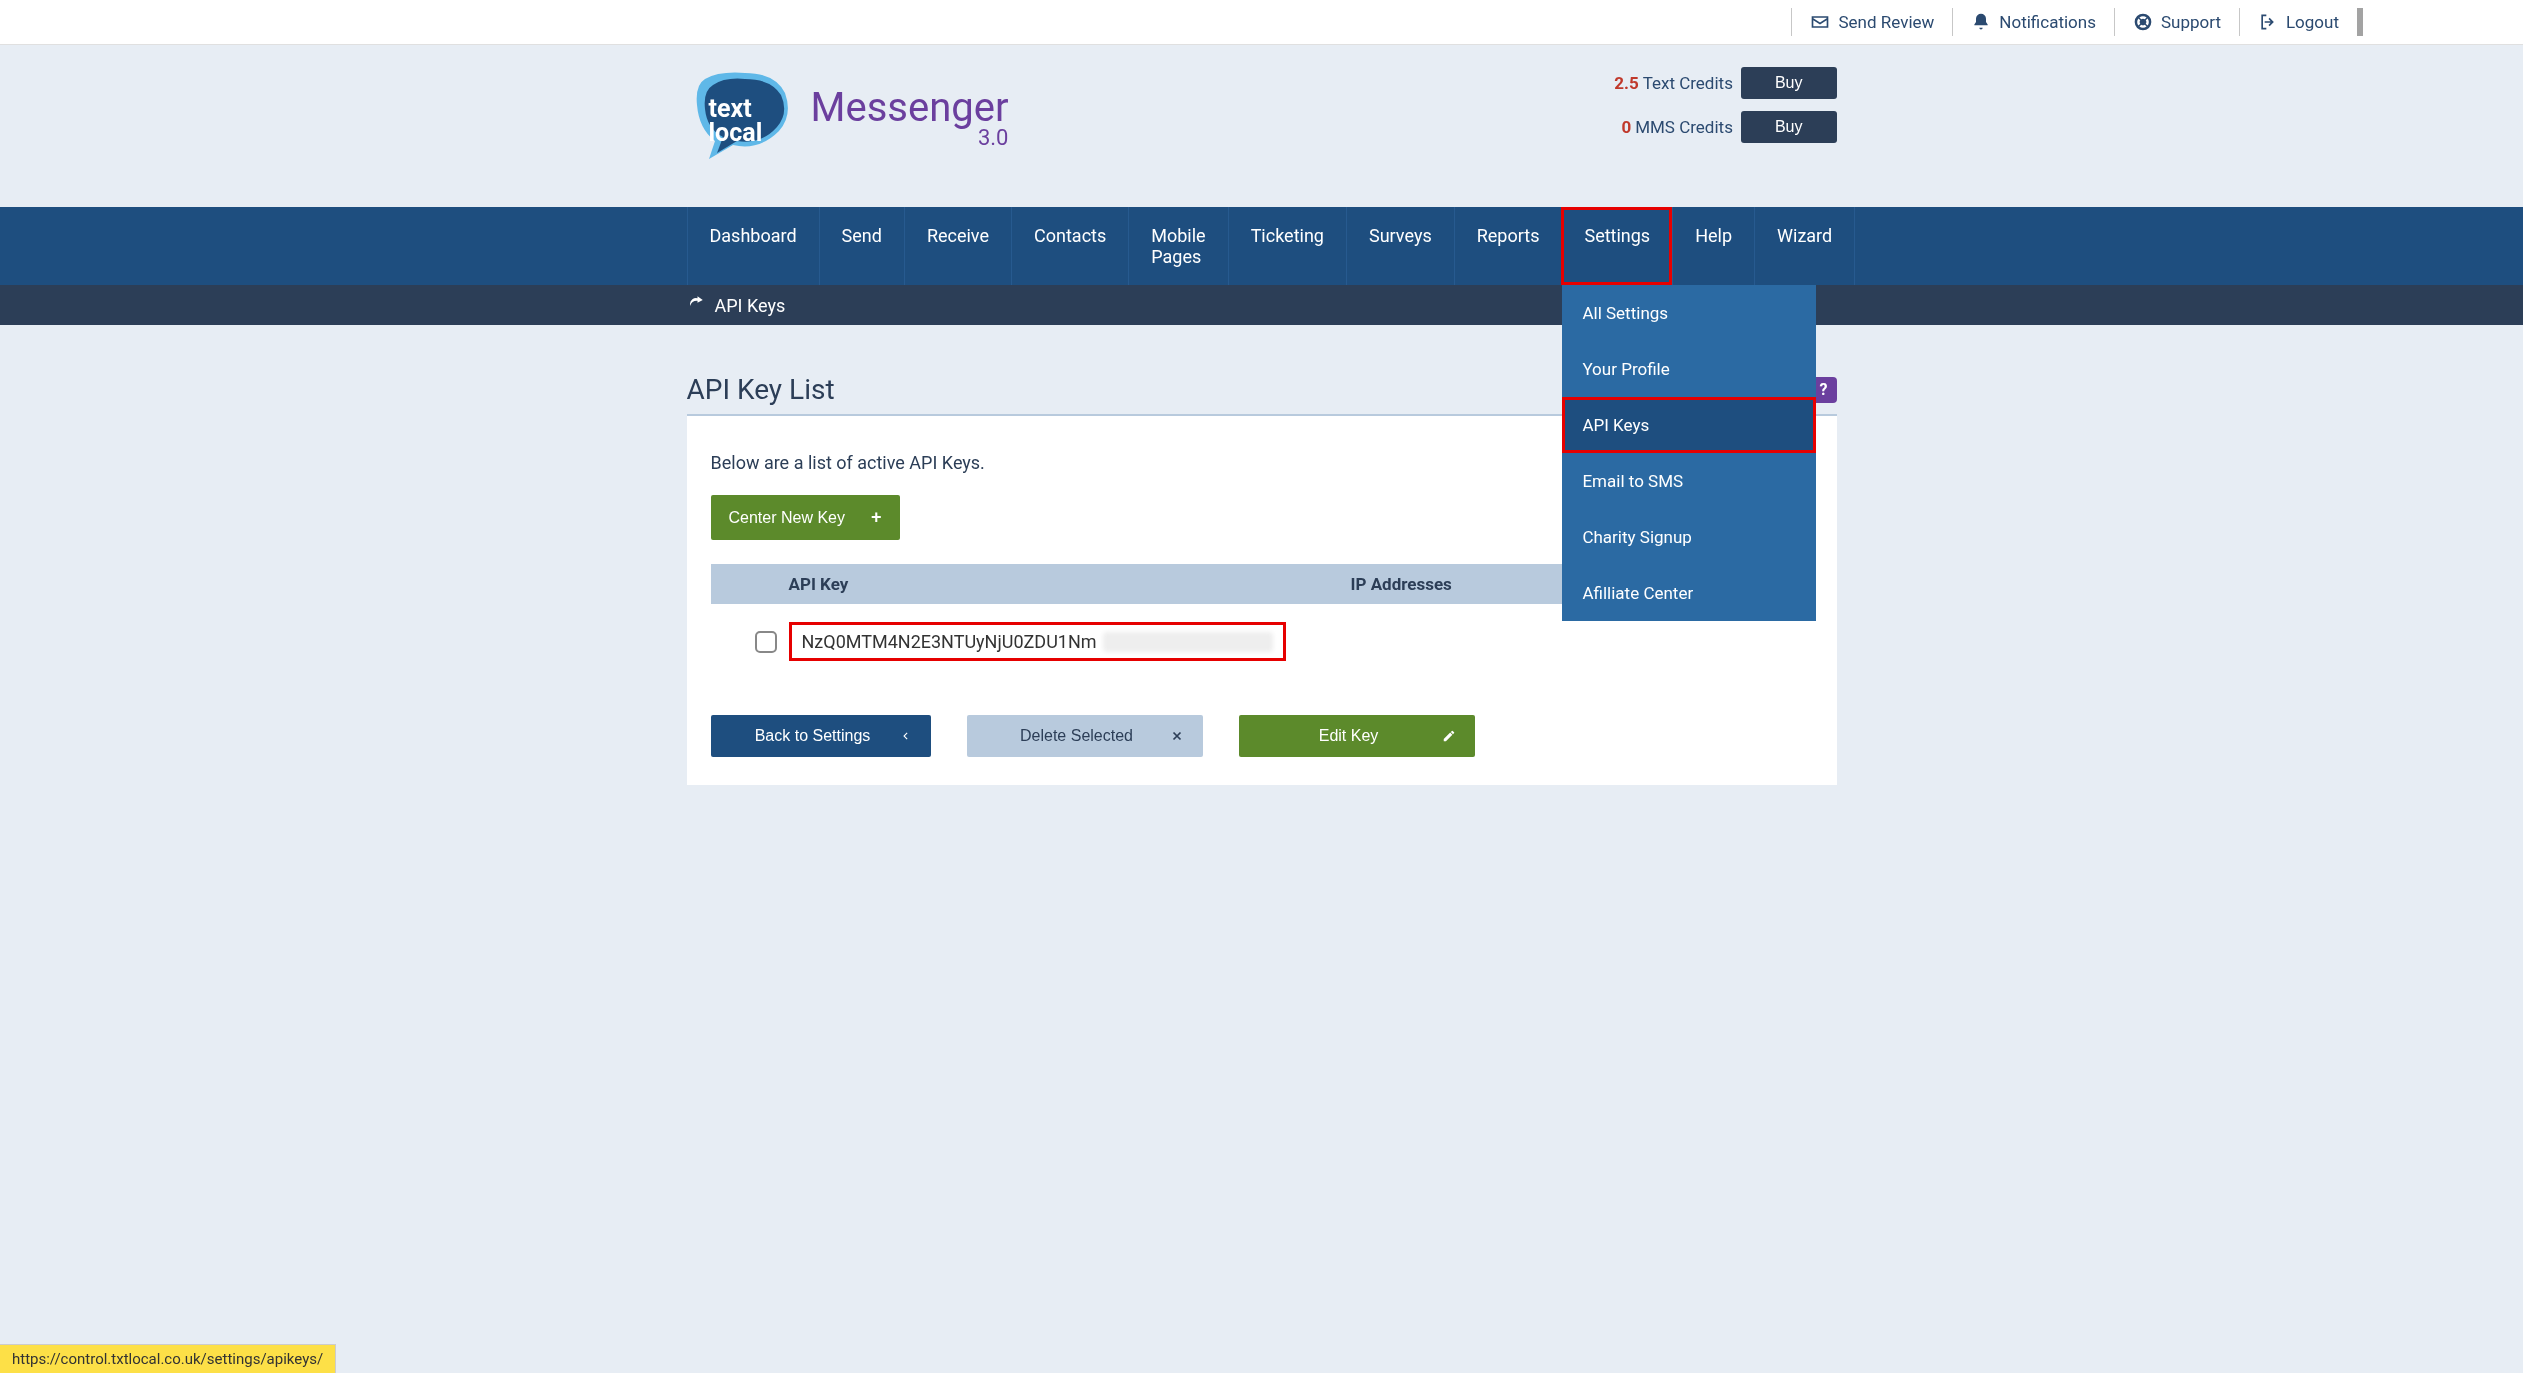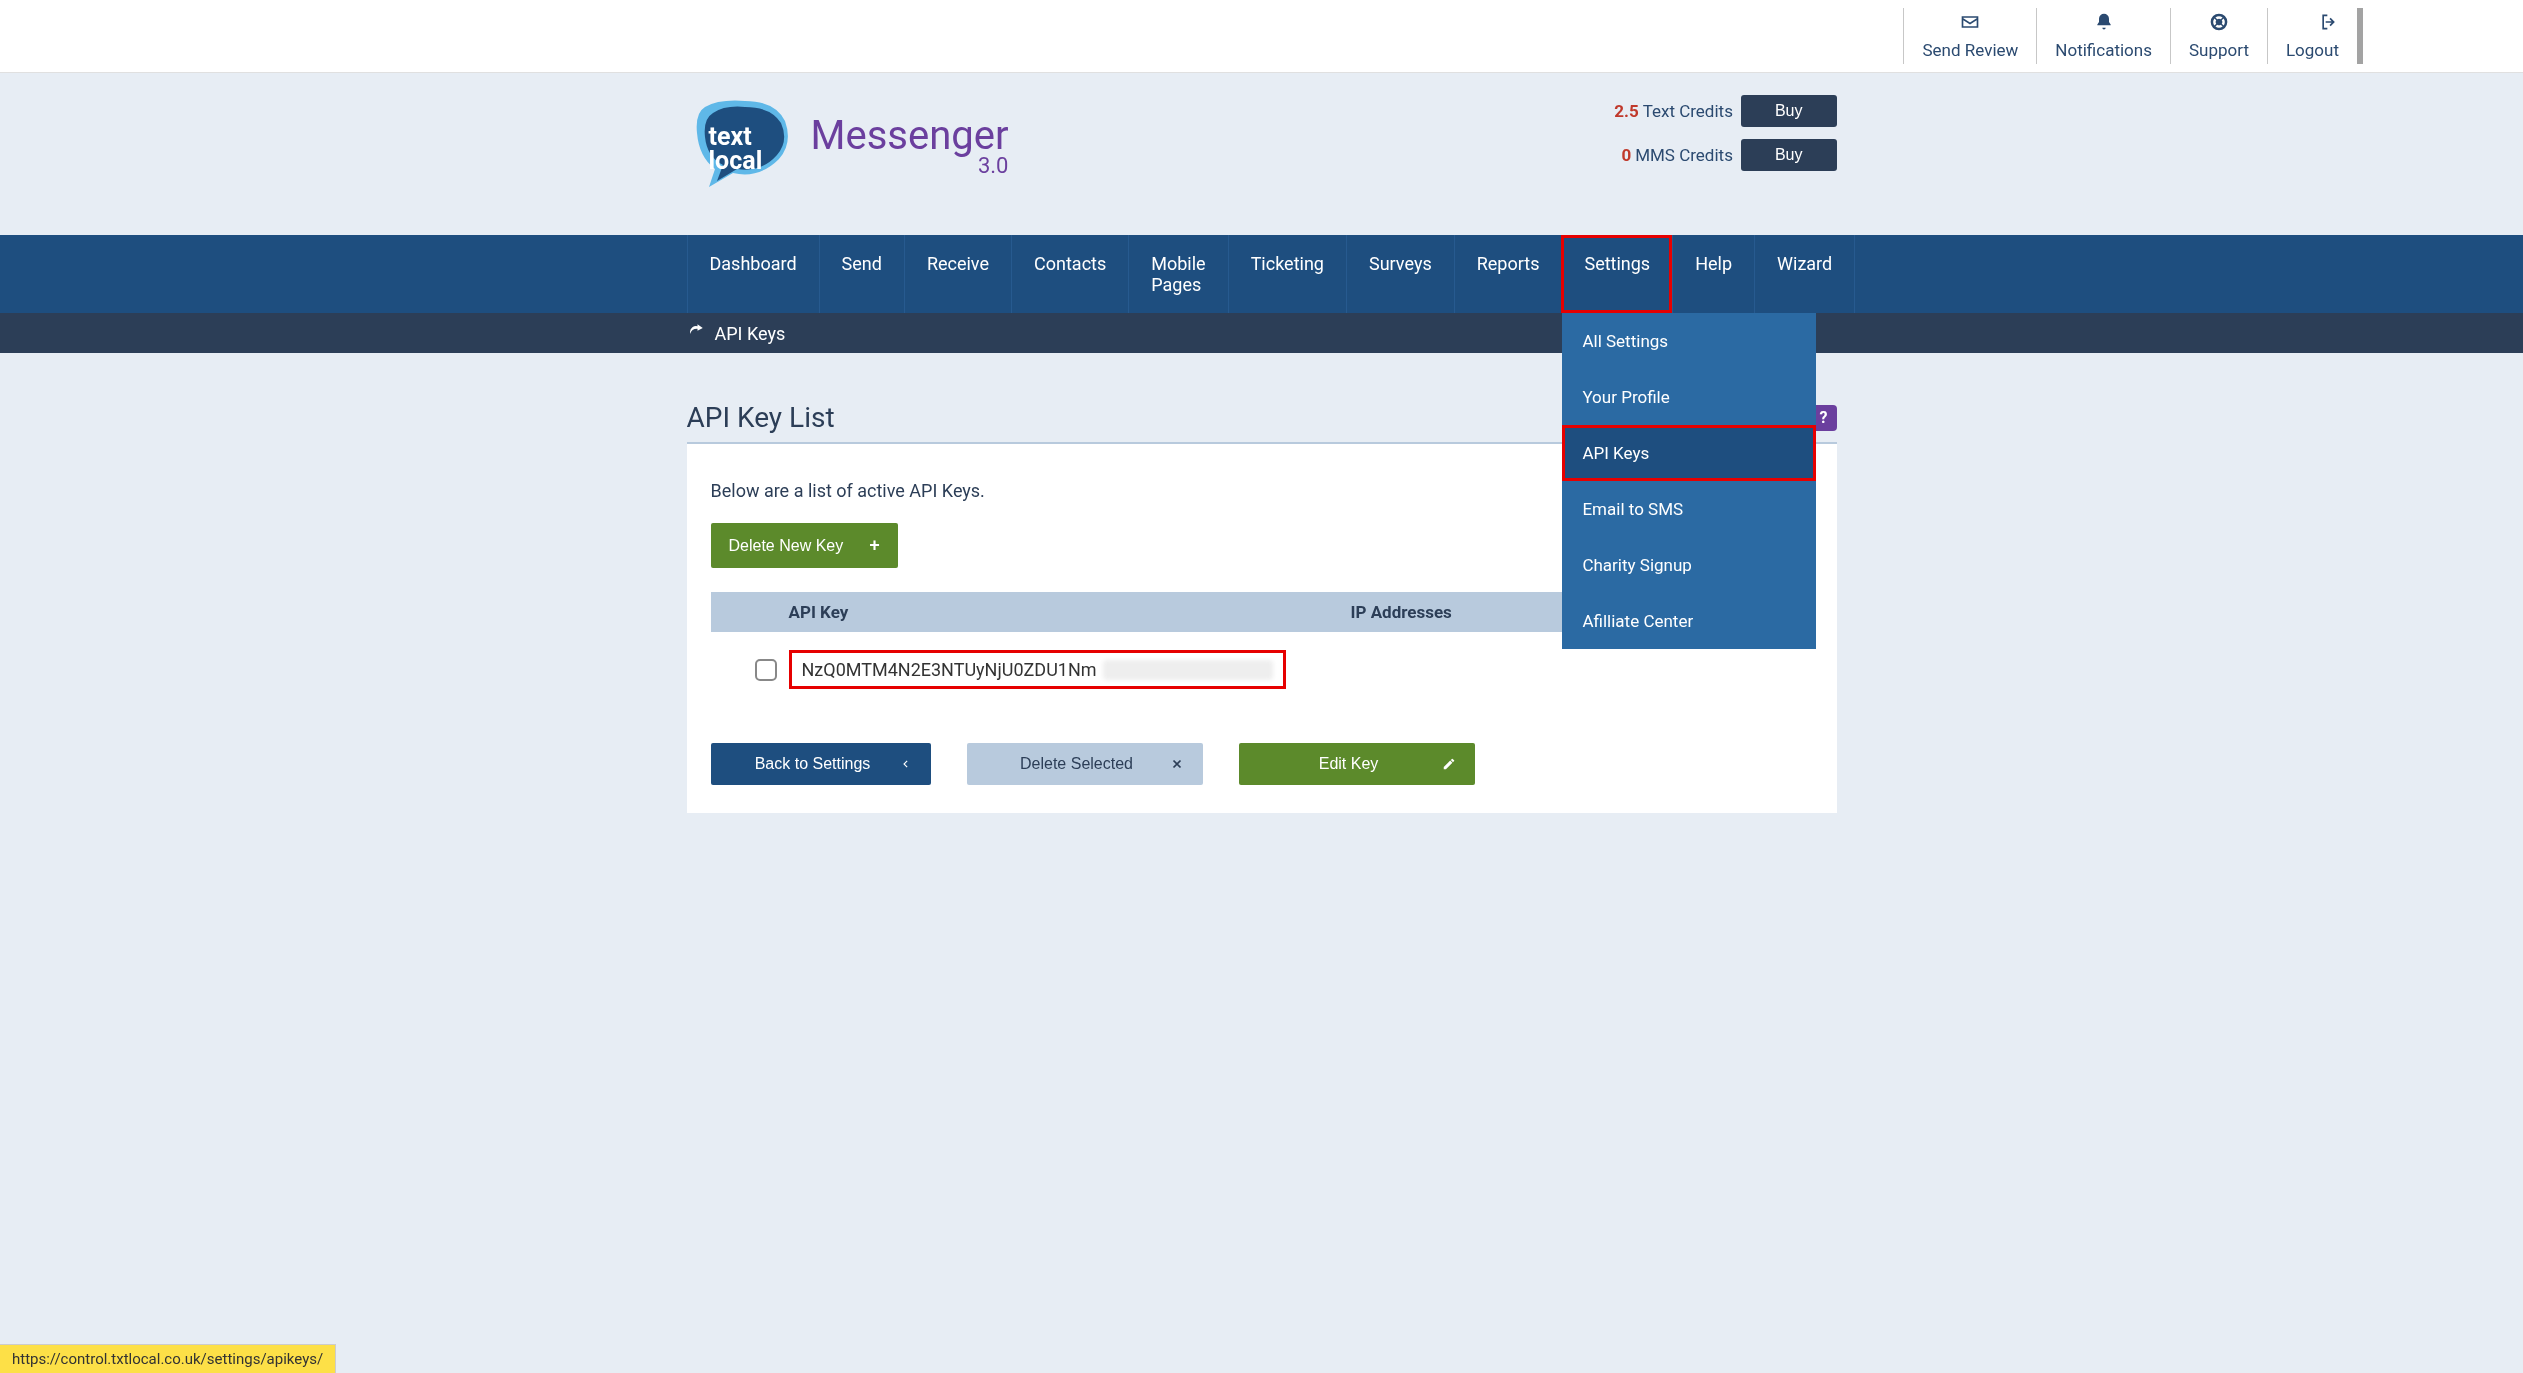--- a/index.html
+++ b/index.html
@@ -1,20 +1,20 @@
 <!DOCTYPE html>
 <html><head>
 <meta charset="utf-8">
 <style>
 * { margin: 0; padding: 0; box-sizing: border-box; }
 body { font-family: "Segoe UI", -apple-system, Roboto, sans-serif; background: #e7edf4; color: #333; }
 
 
 .topbar { background: #fff; display: flex; justify-content: flex-end; padding: 8px 160px 8px 0; border-bottom: 1px solid #e0e0e0; }
-.topbar .item { display: flex; align-items: center; gap: 8px; padding: 4px 18px; color: #2b4a70; font-size: 17px; border-left: 1px solid #c7c7c7; cursor: pointer; flex-direction: column; }
+.topbar .item { display: flex; align-items: center; gap: 8px; padding: 4px 18px; color: #2b4a70; font-size: 17px; border-left: 1px solid #c7c7c7; cursor: pointer; }
 .topbar .item:last-child { border-right: 6px solid #a3a3a3; align-items: flex-end; }
 .topbar .icon { width: 20px; height: 20px; display: flex; align-items: center; justify-content: center; }
 .topbar .icon svg { fill: #2b4a70; }
 
 
 .header-area { background: #e7edf4; padding: 22px 0 40px 0; }
 .header-inner { max-width: 1150px; margin: 0 auto; display: flex; align-items: flex-start; justify-content: space-between; }
 .logo-block { display: flex; align-items: center; gap: 14px; }
 .logo-badge { width: 110px; height: 100px; position: relative; }
 .logo-badge svg { width: 100%; height: 100%; }
@@ -195,21 +195,21 @@
 <div class="page">
   <div class="page-head-row">
     <h1 class="page-title">API Key List</h1>
     <div class="help-badge">?</div>
   </div>
 
   <div class="panel">
     <p class="intro">Below are a list of active API Keys.</p>
 
     <button class="create-btn">
-      <span>Delete New Key</span>
+      <span>Center New Key</span>
       <span class="plus">+</span>
     </button>
 
     <div class="table">
       <div class="th-row">
         <div class="th-key">API Key</div>
         <div class="th-ip">IP Addresses</div>
         <div class="th-notes">Notes</div>
       </div>
       <div class="td-row">

